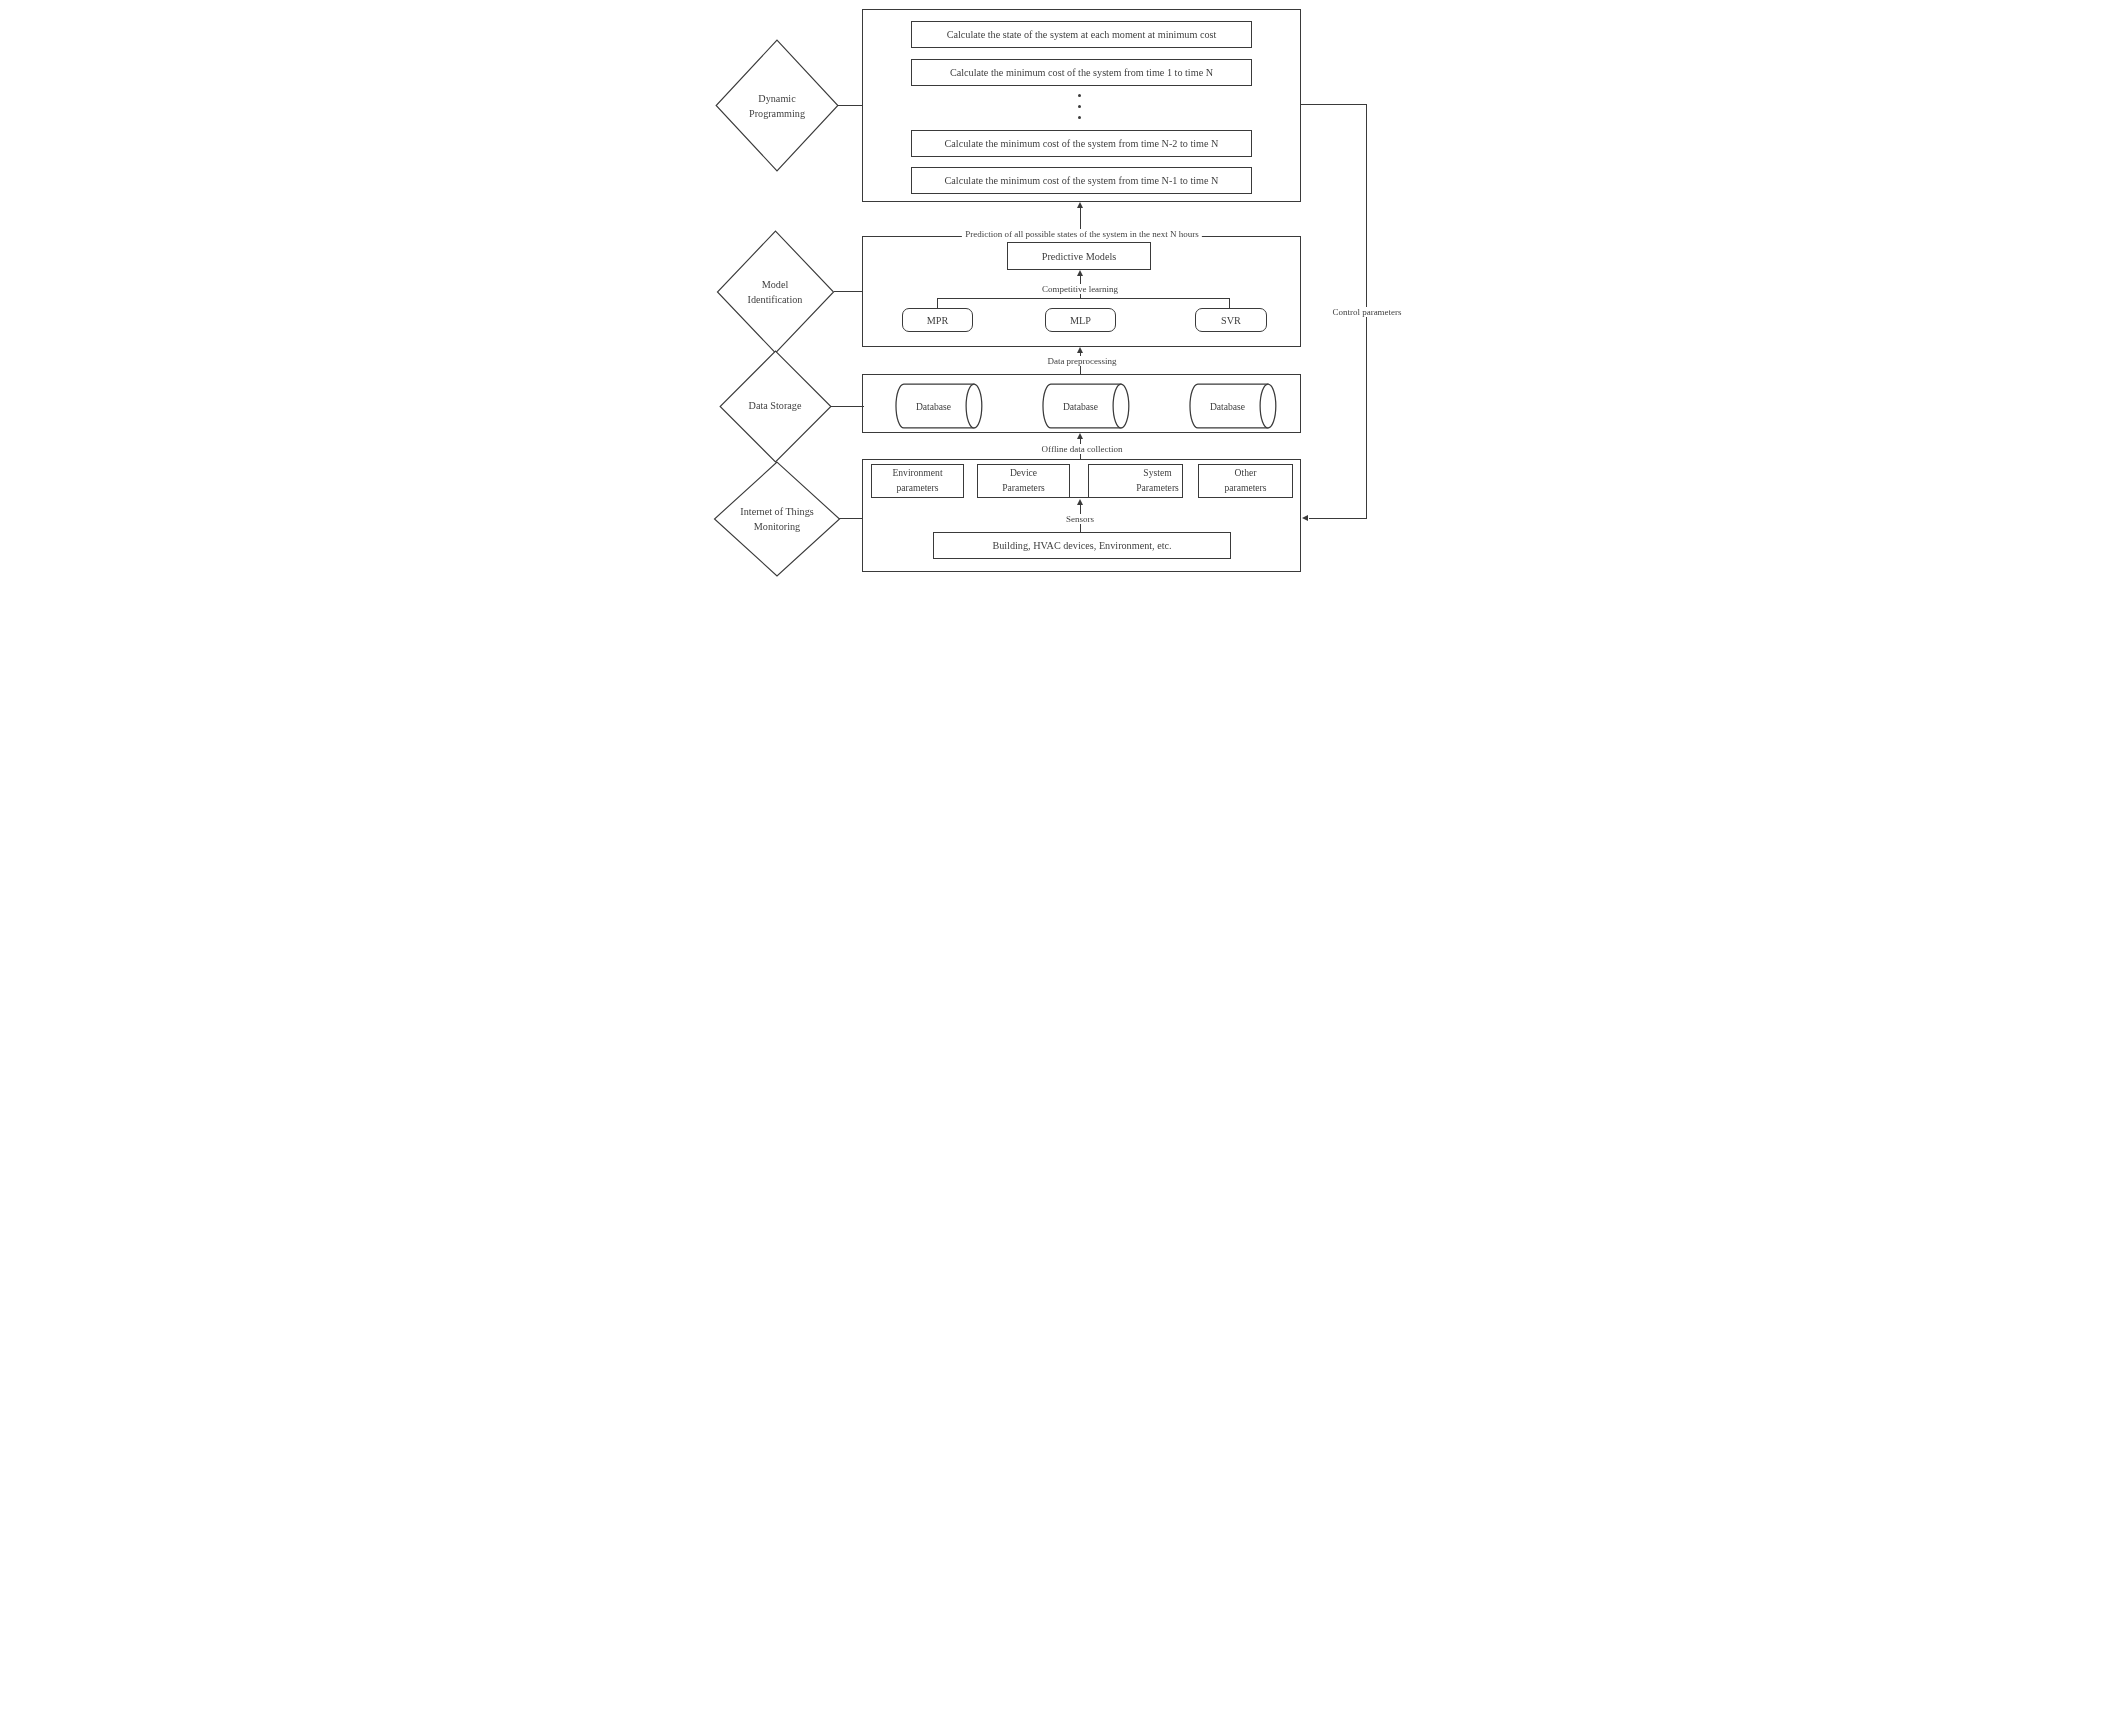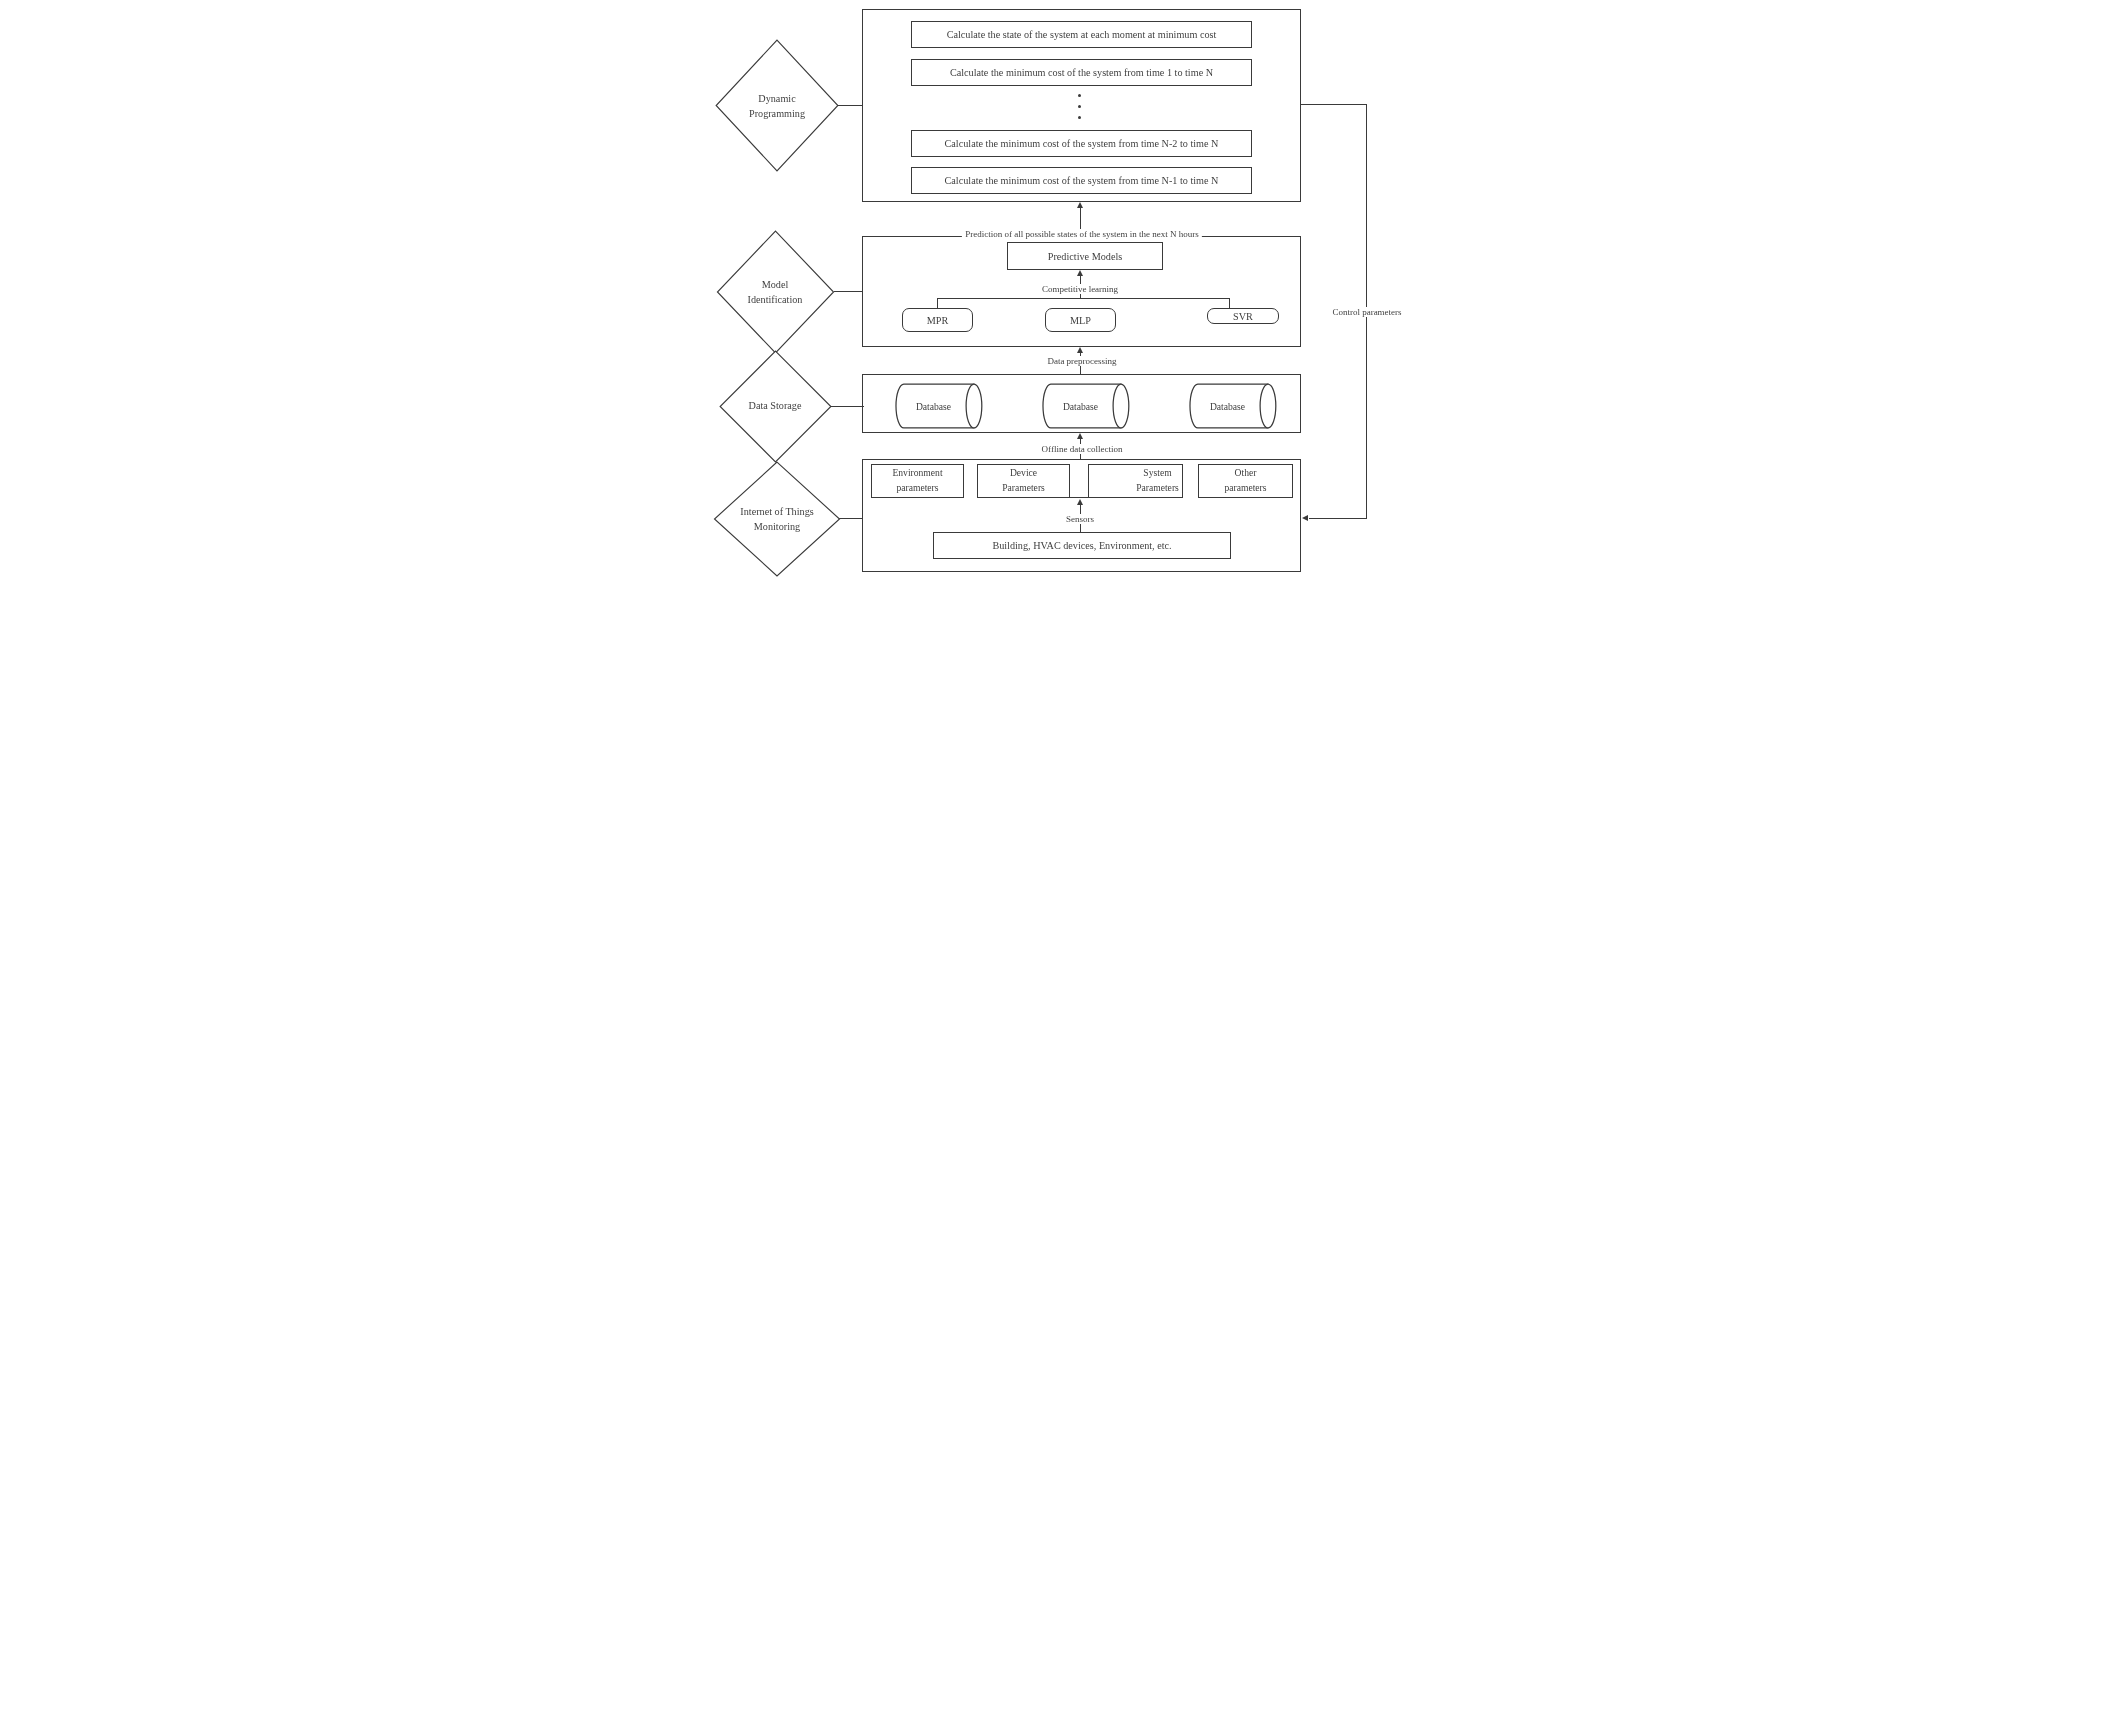--- a/index.html
+++ b/index.html
@@ -103,30 +103,30 @@
   <div class="dot" style="left:372px;top:94px;"></div>
   <div class="dot" style="left:372px;top:105px;"></div>
   <div class="dot" style="left:372px;top:116px;"></div>
   <div class="box step" style="left:205px;top:130px;width:341px;height:26.5px;">
     <span>Calculate the minimum cost of the system from time N-2 to time N</span>
   </div>
   <div class="box step" style="left:205px;top:167px;width:341px;height:26.5px;">
     <span>Calculate the minimum cost of the system from time N-1 to time N</span>
   </div>
 
-  <div class="box" style="left:301px;top:242px;width:156px;height:28px;font-size:10.2px;">
+  <div class="box" style="left:301px;top:242px;width:144px;height:28px;font-size:10.2px;">
     <span>Predictive Models</span>
   </div>
   <div class="box model" style="left:196px;top:308px;width:71px;height:24px;">
     <span>MPR</span>
   </div>
   <div class="box model" style="left:339px;top:308px;width:71px;height:24px;">
     <span>MLP</span>
   </div>
-  <div class="box model" style="left:501px;top:308px;width:72px;height:16px;">
+  <div class="box model" style="left:489px;top:308px;width:72px;height:24px;">
     <span>SVR</span>
   </div>
 
   <svg class="cyl" style="left:185px;top:383px;" width="93" height="46" viewBox="0 0 164 82">
     <path d="M 148 2 H 22 A 14 39 0 0 0 22 80 H 148" fill="#ffffff" stroke="currentColor" stroke-width="2.2"></path>
     <ellipse cx="147" cy="41" rx="14" ry="39" fill="#ffffff" stroke="currentColor" stroke-width="2.2"></ellipse>
   </svg>
   <div class="cyl-label" style="left:185px;top:383px;width:85px;height:46px;">
     <span>Database</span>
   </div>

